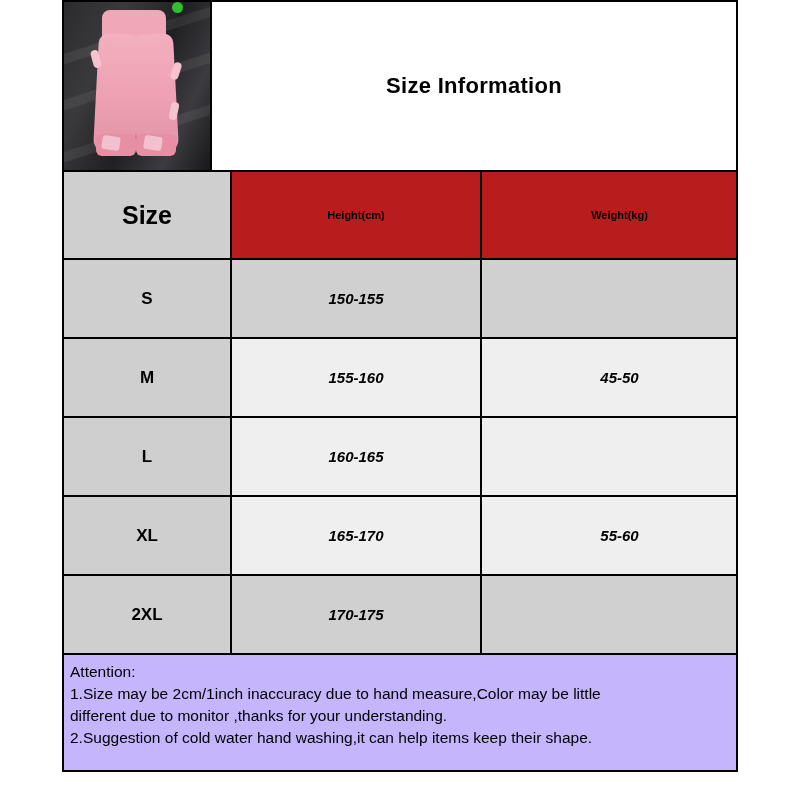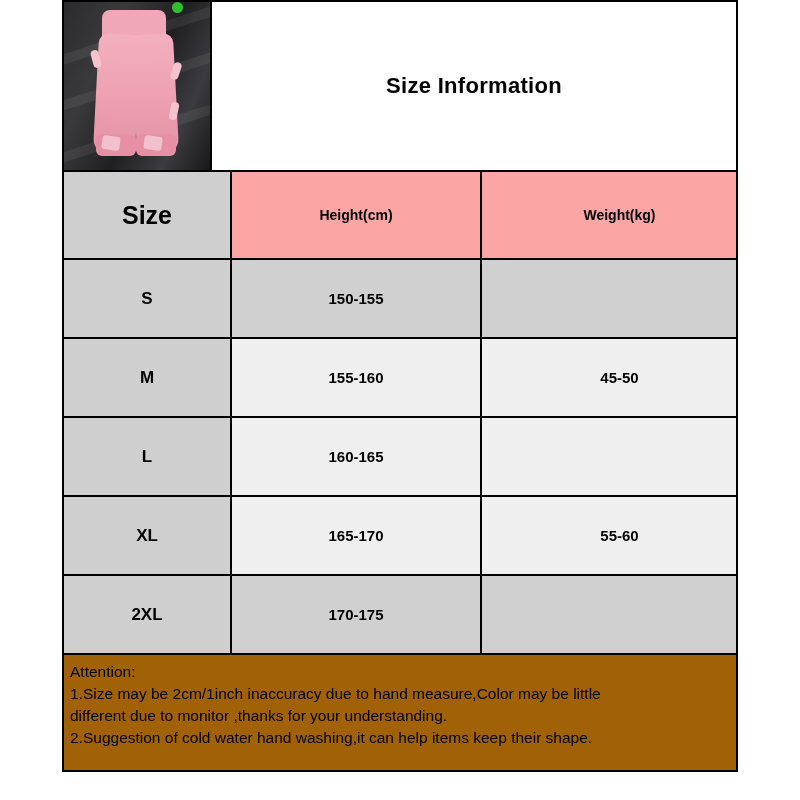--- a/index.html
+++ b/index.html
@@ -146,21 +146,21 @@
   .table {
     display: flex;
     flex-direction: column;
     flex: 1;
   }
   .row {
     display: flex;
     border-bottom: 2px solid #000000;
     box-sizing: border-box;
   }
-  .row.head { height: 88px; background: #fca5a5; }
+  .row.head { height: 88px; background: #b91c1c; }
   .row.body { height: 79px; }
   .row.shade-a { background: #d0d0d0; }
   .row.shade-b { background: #efefef; }
   .cell {
     display: flex;
     align-items: center;
     justify-content: center;
     box-sizing: border-box;
     text-align: center;
   }
@@ -176,37 +176,38 @@
   }
   .c-weight {
     flex: 1;
     padding-left: 21px;
   }
   .head .c-size {
     font-size: 25px;
     font-weight: bold;
   }
   .head .c-height, .head .c-weight {
-    font-size: 14px;
+    font-size: 11px;
     font-weight: bold;
   }
   .body .c-size {
     font-size: 17px;
     font-weight: bold;
   }
   .body .c-height, .body .c-weight {
     font-size: 15px;
     font-weight: bold;
+    font-style: italic;
   }
   
   .attention {
     flex: 1;
     padding: 6px 23px 4px 6px;
     box-sizing: border-box;
-    background: #a16207;
+    background: #c4b5fd;
     display: flex;
     flex-direction: column;
     justify-content: flex-start;
   }
   .attention p {
     margin: 0;
     font-size: 15.5px;
     line-height: 1.42;
     color: #000000;
   }

